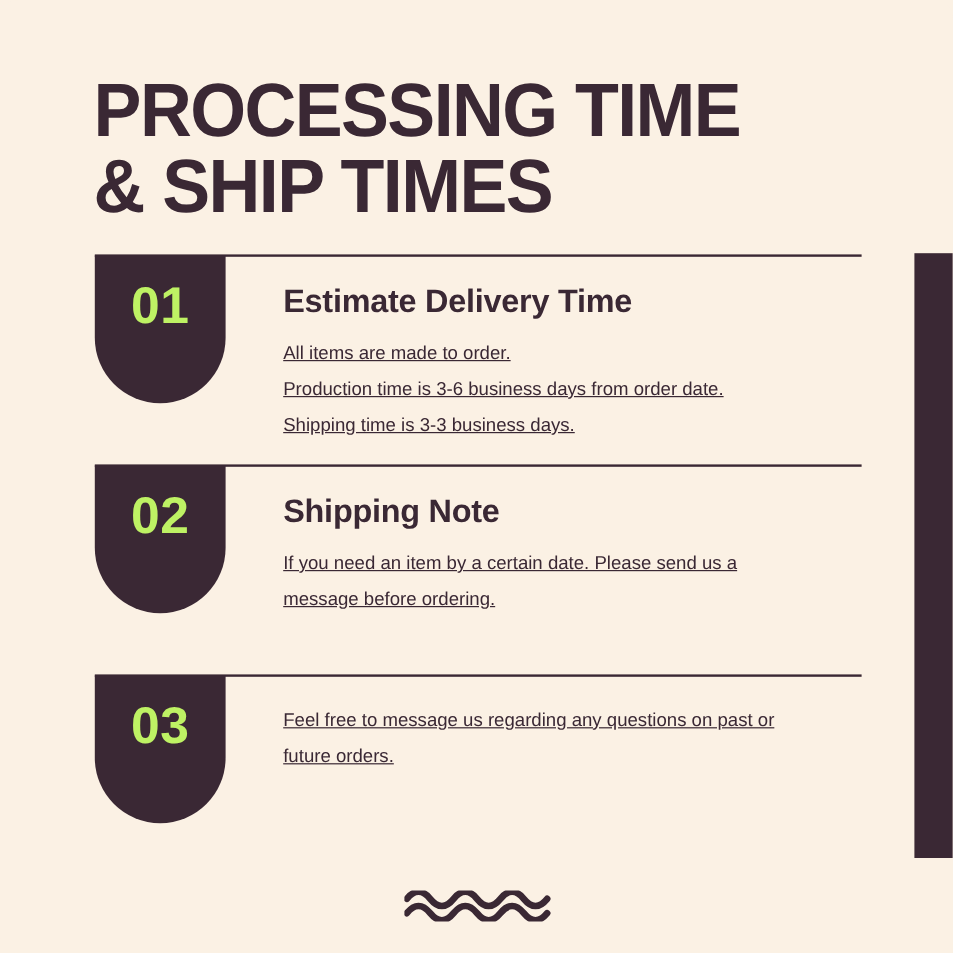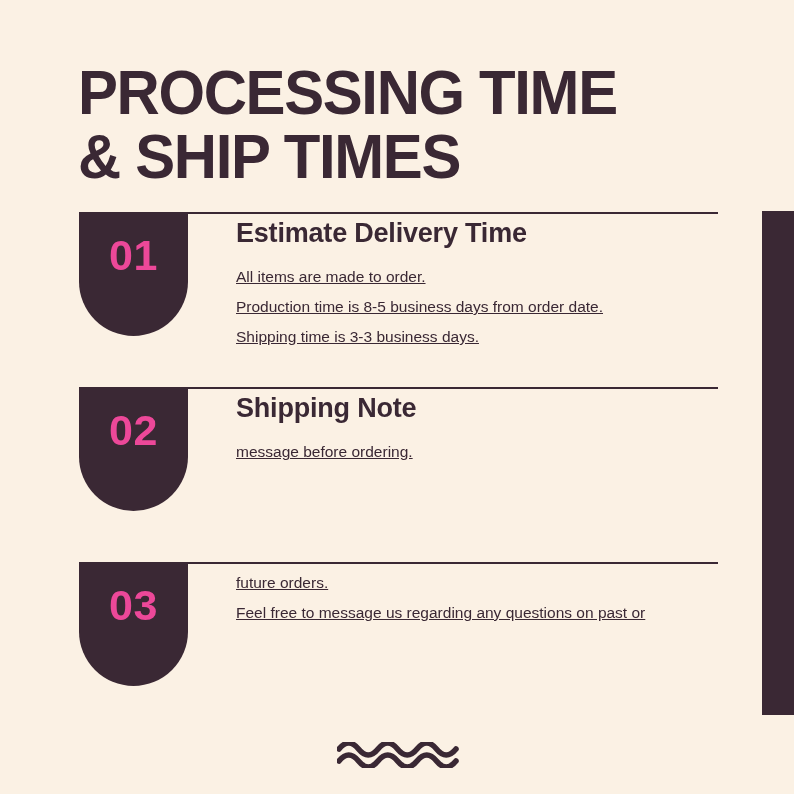--- a/index.html
+++ b/index.html
@@ -76,31 +76,31 @@
     height: 123px;
     background: #3a2834;
     border-radius: 0 0 54.5px 54.5px;
     display: flex;
     align-items: flex-start;
     justify-content: center;
     box-sizing: border-box;
     padding-top: 20px;
   }
   .badge-num {
-    color: #ec4899;
+    color: #bef264;
     font-family: "Liberation Sans", sans-serif;
     font-weight: 700;
     font-size: 43px;
     line-height: 45px;
     letter-spacing: 0.5px;
   }
   .body-col {
     position: absolute;
     left: 157px;
-    top: 6px;
+    top: 24px;
     width: 485px;
   }
   .sec-heading {
     color: #3a2834;
     font-family: "Liberation Sans", sans-serif;
     font-weight: 700;
     font-size: 27px;
     line-height: 30px;
     letter-spacing: -0.2px;
     margin: 0 0 14px 0;
@@ -143,48 +143,49 @@
 
   <div class="section" id="section-1">
     <div class="divider"></div>
     <div class="badge">
       <span class="badge-num">01</span>
     </div>
     <div class="body-col">
       <div class="sec-heading">Estimate Delivery Time</div>
       <div class="sec-lines">
         <span class="ln">All items are made to order.</span>
-        <span class="ln">Production time is 8-5 business days from order date.</span>
+        <span class="ln">Production time is 3-6 business days from order date.</span>
         <span class="ln">Shipping time is 3-3 business days.</span>
       </div>
     </div>
   </div>
 
   <div class="section" id="section-2">
     <div class="divider"></div>
     <div class="badge">
       <span class="badge-num">02</span>
     </div>
     <div class="body-col">
       <div class="sec-heading">Shipping Note</div>
       <div class="sec-lines">
+        <span class="ln">If you need an item by a certain date. Please send us a</span>
         <span class="ln">message before ordering.</span>
       </div>
     </div>
   </div>
 
   <div class="section" id="section-3">
     <div class="divider"></div>
     <div class="badge">
       <span class="badge-num">03</span>
     </div>
     <div class="body-col">
       <div class="sec-lines">
+        <span class="ln">Feel free to message us regarding any questions on past or</span>
         <span class="ln">future orders.</span>
-        <span class="ln">Feel free to message us regarding any questions on past or</span>
       </div>
     </div>
   </div>
 
   <div class="wave-ornament">
     <svg width="124" height="26" viewBox="0 0 124 26" fill="none" xmlns="http://www.w3.org/2000/svg">
       <path d="M2 7 C 8.5 -1, 15 -1, 21.5 7 S 34.5 15, 41 7 S 54 -1, 60.5 7 S 73.5 15, 80 7 S 93 -1, 99.5 7 S 112.5 15, 119 7" stroke="#3a2834" stroke-width="5.5" stroke-linecap="round" fill="none"></path>
       <path d="M2 19 C 8.5 11, 15 11, 21.5 19 S 34.5 27, 41 19 S 54 11, 60.5 19 S 73.5 27, 80 19 S 93 11, 99.5 19 S 112.5 27, 119 19" stroke="#3a2834" stroke-width="5.5" stroke-linecap="round" fill="none"></path>
     </svg>
   </div>

